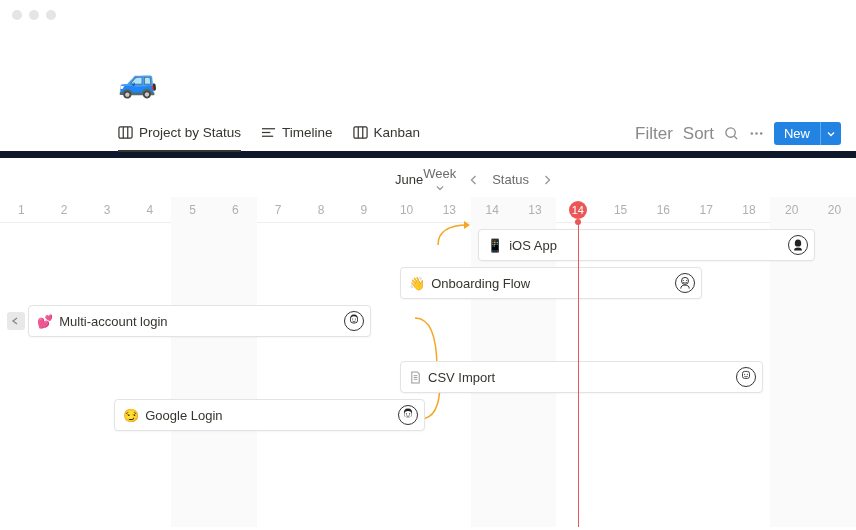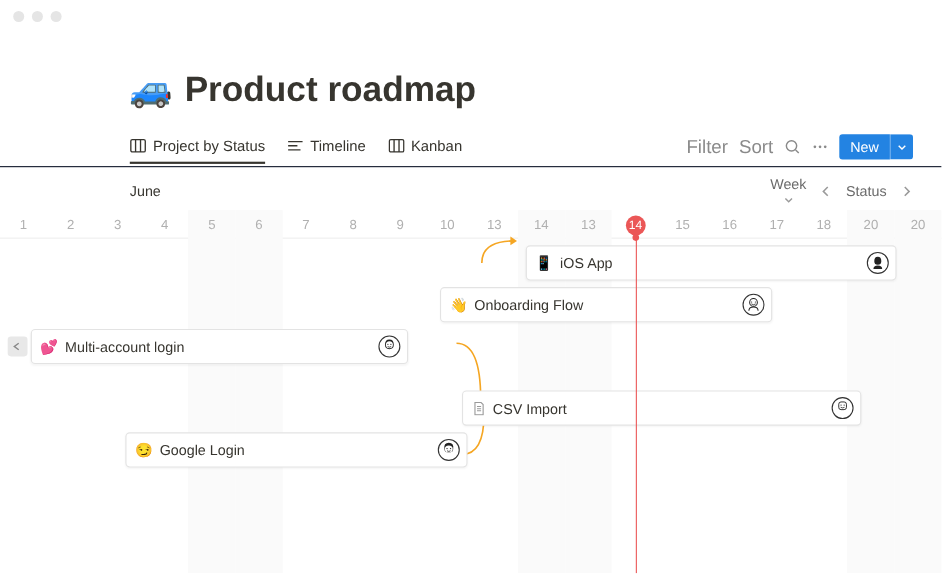--- a/index.html
+++ b/index.html
@@ -40,23 +40,22 @@
     .header-emoji {
       font-size: 32px;
     }
     .header-title {
       font-size: 32px;
       font-weight: 700;
       color: #37352f;
     }
     .views-bar {
       display: flex;
-      align-items: center;
-      padding: 22px 26px 0 118px;
-      border-bottom: 1px solid #0f172a;
+      padding: 22px 15px 0 118px;
+      border-bottom: 7px solid #0f172a;
       position: relative;
     }
     .views-left {
       display: flex;
       gap: 20px;
     }
     .view-tab {
       display: flex;
       align-items: center;
       gap: 6px;
@@ -121,21 +120,21 @@
       background: #2383e2;
       border-left: 1px solid rgba(255,255,255,0.3);
       border-radius: 0 3px 3px 0;
       padding: 4px 5px;
       cursor: pointer;
       display: flex;
       align-items: center;
     }
     .timeline-controls {
       display: flex;
-      justify-content: space-between;
+      justify-content: center;
       align-items: center;
       padding: 8px 26px 4px 118px;
       font-size: 13px;
     }
     .month-label {
       color: #37352f;
       font-weight: 500;
     }
     .timeline-nav {
       display: flex;
@@ -291,21 +290,20 @@
 
 <div class="window-controls">
   <div class="window-dot"></div>
   <div class="window-dot"></div>
   <div class="window-dot"></div>
 </div>
 
 <div class="content">
   <div class="header">
     <span class="header-emoji">🚙</span>
-    <h1 class="header-title">Product roadmap</h1>
   </div>
 
   <div class="views-bar">
     <div class="views-left">
       <div class="view-tab active">
         <span class="view-icon">
           <svg width="15" height="15" viewBox="0 0 16 16" fill="none">
               <rect x="1" y="2" width="14" height="12" rx="1.5" stroke="#37352f" stroke-width="1.3"></rect>
               <line x1="5.6" y1="2" x2="5.6" y2="14" stroke="#37352f" stroke-width="1.3"></line>
               <line x1="10.4" y1="2" x2="10.4" y2="14" stroke="#37352f" stroke-width="1.3"></line>
@@ -478,21 +476,21 @@
               <circle cx="11.7" cy="7.5" r="0.7" fill="#222"></circle>
               <path d="M8 10 Q10 11.5 12 10" stroke="#222" stroke-width="0.9" fill="none"></path>
             </svg>
         </span>
       </div>
 
       <svg class="connector" style="left:413px;top:80px;width:30px;height:100px;">
         <path d="M24 66 Q24 15 2 15" stroke="#f5a623" stroke-width="1.5" fill="none"></path>
       </svg>
 
-      <div class="task-bar" style="top:138px;left:420px;width:363px;">
+      <div class="task-bar" style="top:138px;left:400px;width:363px;">
         <span class="task-doc-icon">
           <svg width="13" height="13" viewBox="0 0 14 14">
               <path d="M3 1 L9 1 L11 3 L11 13 L3 13 Z" fill="none" stroke="#9a9a9a" stroke-width="1.1"></path>
               <line x1="5" y1="5" x2="9" y2="5" stroke="#9a9a9a" stroke-width="1"></line>
               <line x1="5" y1="7" x2="9" y2="7" stroke="#9a9a9a" stroke-width="1"></line>
               <line x1="5" y1="9" x2="9" y2="9" stroke="#9a9a9a" stroke-width="1"></line>
             </svg>
         </span>
         <span>CSV Import</span>
         <span class="avatar">

